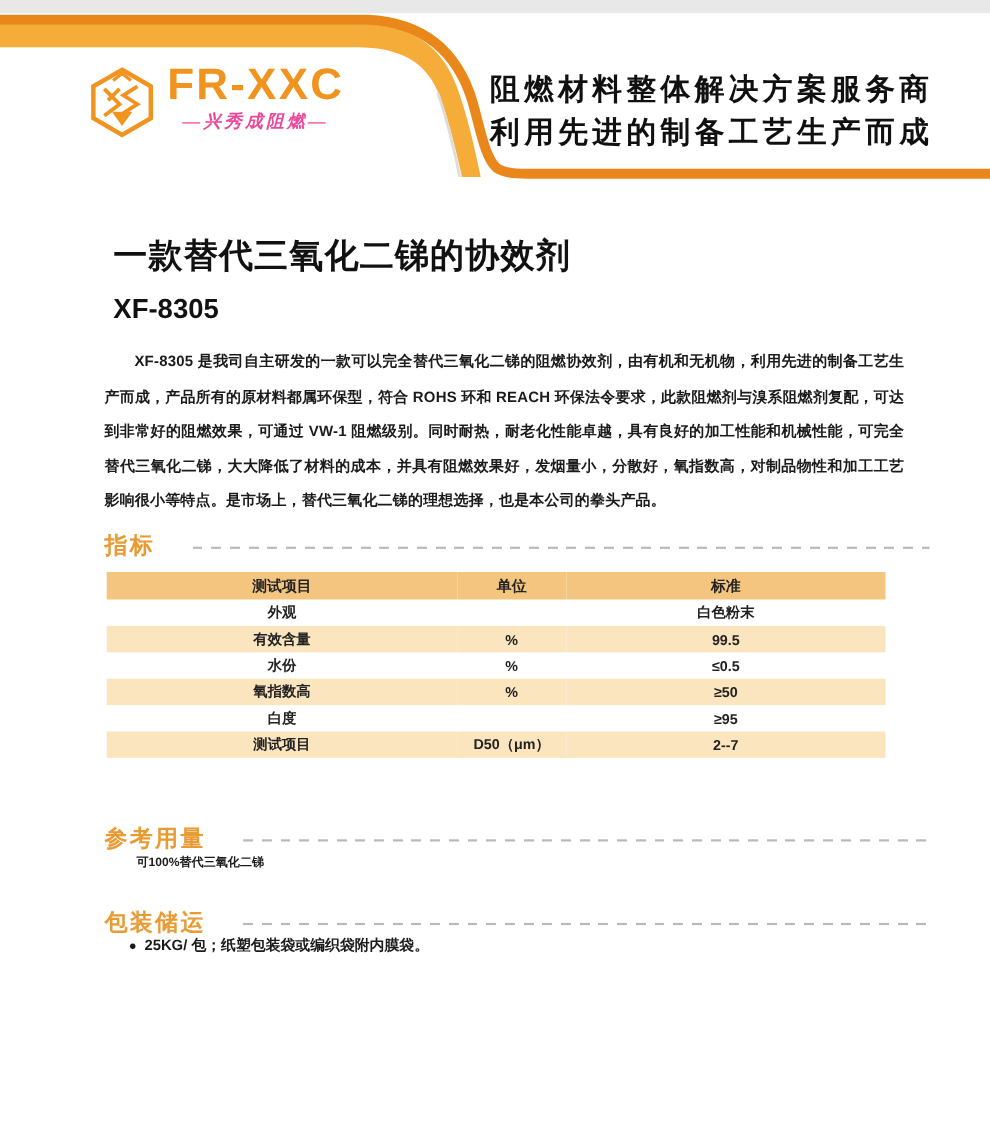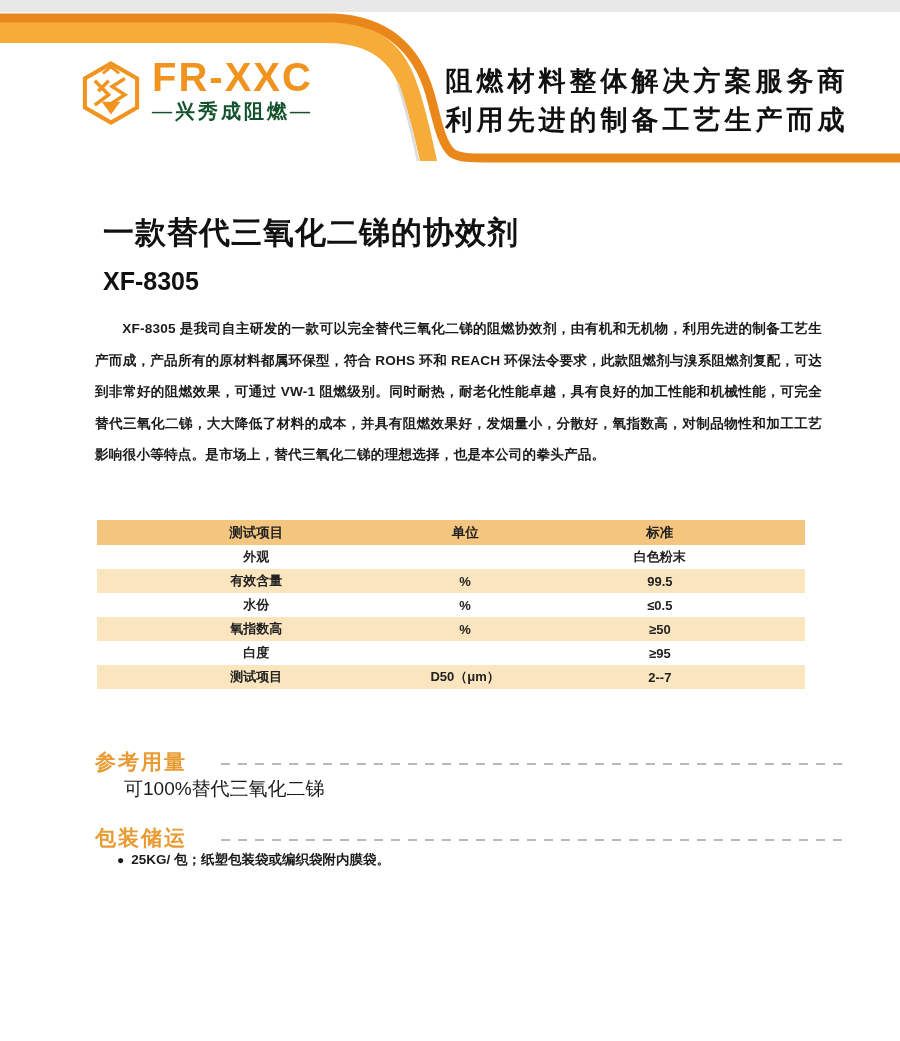--- a/index.html
+++ b/index.html
@@ -12,22 +12,22 @@
   .swoosh{position:absolute;top:0;left:0;width:900px;height:170px;}
   
   .logo{position:absolute;left:82px;top:42px;display:flex;gap:12px;align-items:flex-start;}
   .logo-hex{width:58px;height:78px;}
   .logo-text-col{display:flex;flex-direction:column;align-items:center;}
   .logotype{
     font-size:40px;line-height:46px;font-weight:800;color:#F0941F;
     letter-spacing:2px;font-family:"Liberation Sans",sans-serif;
   }
   .tagline{
-    font-size:20px;line-height:22px;font-weight:700;color:#14532d;letter-spacing:3px;
-    font-family:"Liberation Serif","DejaVu Serif",serif;
+    font-size:16px;line-height:22px;font-weight:700;color:#ec4899;letter-spacing:3px;
+    font-family:"Liberation Serif","DejaVu Serif",serif;font-style:italic;
   }
   
   .slogan{
     position:absolute;left:432px;top:50px;width:430px;text-align:center;
     font-size:27px;line-height:39px;font-weight:800;color:#101010;letter-spacing:4px;
   }
   
   .title{position:absolute;left:103px;top:200px;margin:0;font-size:31px;line-height:42px;font-weight:800;letter-spacing:1px;color:#111;text-align:right;}
   .model{position:absolute;left:103px;top:252px;margin:0;font-size:25px;line-height:34px;font-weight:700;color:#111;}
   
@@ -55,21 +55,21 @@
     border-collapse:collapse;table-layout:fixed;font-size:13px;color:#222;
   }
   .spec-table th{
     height:25px;background:#F4C57E;font-weight:700;
     font-family:"Liberation Serif","DejaVu Serif",serif;font-size:13.5px;
   }
   .spec-table td{height:24px;text-align:center;font-weight:600;}
   .spec-table tr.alt td{background:#FBE5BE;}
   .spec-table th,.spec-table td{padding:0;border:none;}
   
-  .dosage-text{position:absolute;left:124px;top:764px;font-size:19px;font-weight:400;color:#1b1b1b;}
+  .dosage-text{position:absolute;left:124px;top:764px;font-size:11px;font-weight:700;color:#1b1b1b;}
   .pack-line{position:absolute;left:117px;top:839px;font-size:13.5px;font-weight:700;color:#1b1b1b;display:flex;align-items:center;gap:7px;}
   .bullet-dot{font-size:12px;line-height:1;}
 </style>
 </head>
 <body>
 
 <div class="page">
 
   <svg class="swoosh" viewBox="0 0 900 170" aria-hidden="true">
     <path d="M0,10 L332,10 C 380,12 403,34 415,66 C 424,90 431,120 437,149 L420,149 C 414,122 408,98 400,76 C 388,44 364,31 324,31 L0,31 Z" fill="#F6AC38"></path>
@@ -95,20 +95,24 @@
   <div class="slogan">
     <div>阻燃材料整体解决方案服务商</div>
     <div>利用先进的制备工艺生产而成</div>
   </div>
 
   <h1 class="title">一款替代三氧化二锑的协效剂</h1>
   <h2 class="model">XF-8305</h2>
 
   <p class="desc">XF-8305 是我司自主研发的一款可以完全替代三氧化二锑的阻燃协效剂，由有机和无机物，利用先进的制备工艺生产而成，产品所有的原材料都属环保型，符合 ROHS 环和 REACH 环保法令要求，此款阻燃剂与溴系阻燃剂复配，可达到非常好的阻燃效果，可通过 VW-1 阻燃级别。同时耐热，耐老化性能卓越，具有良好的加工性能和机械性能，可完全替代三氧化二锑，大大降低了材料的成本，并具有阻燃效果好，发烟量小，分散好，氧指数高，对制品物性和加工工艺影响很小等特点。是市场上，替代三氧化二锑的理想选择，也是本公司的拳头产品。</p>
 
+  <div class="sec-row row-specs">
+    <span class="sec-h">指标</span>
+    <span class="sec-dash"></span>
+  </div>
 
   <table class="spec-table">
     <colgroup>
         <col style="width:45%">
         <col style="width:14%">
         <col style="width:41%">
       </colgroup>
     <thead>
       <tr>
         <th>测试项目</th>

